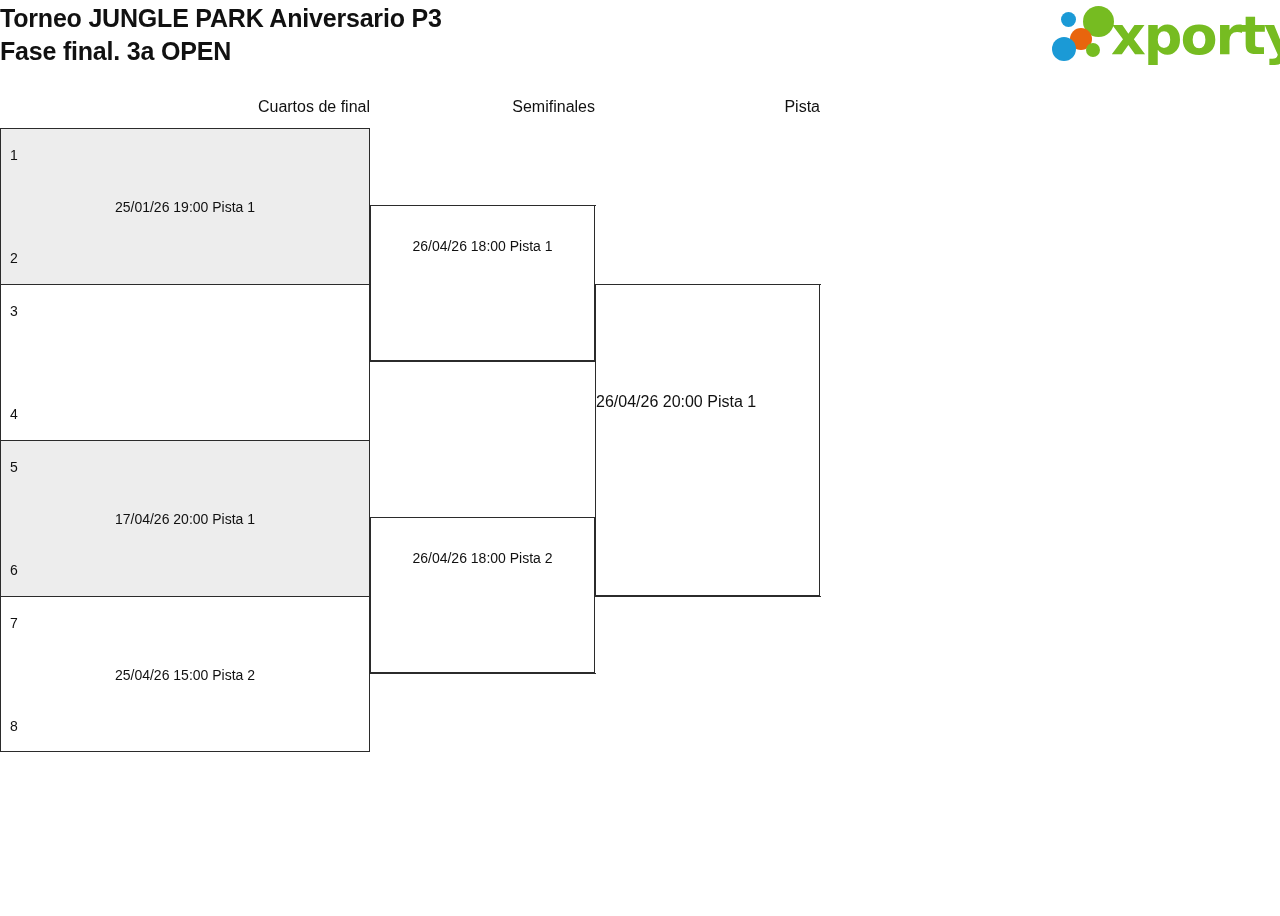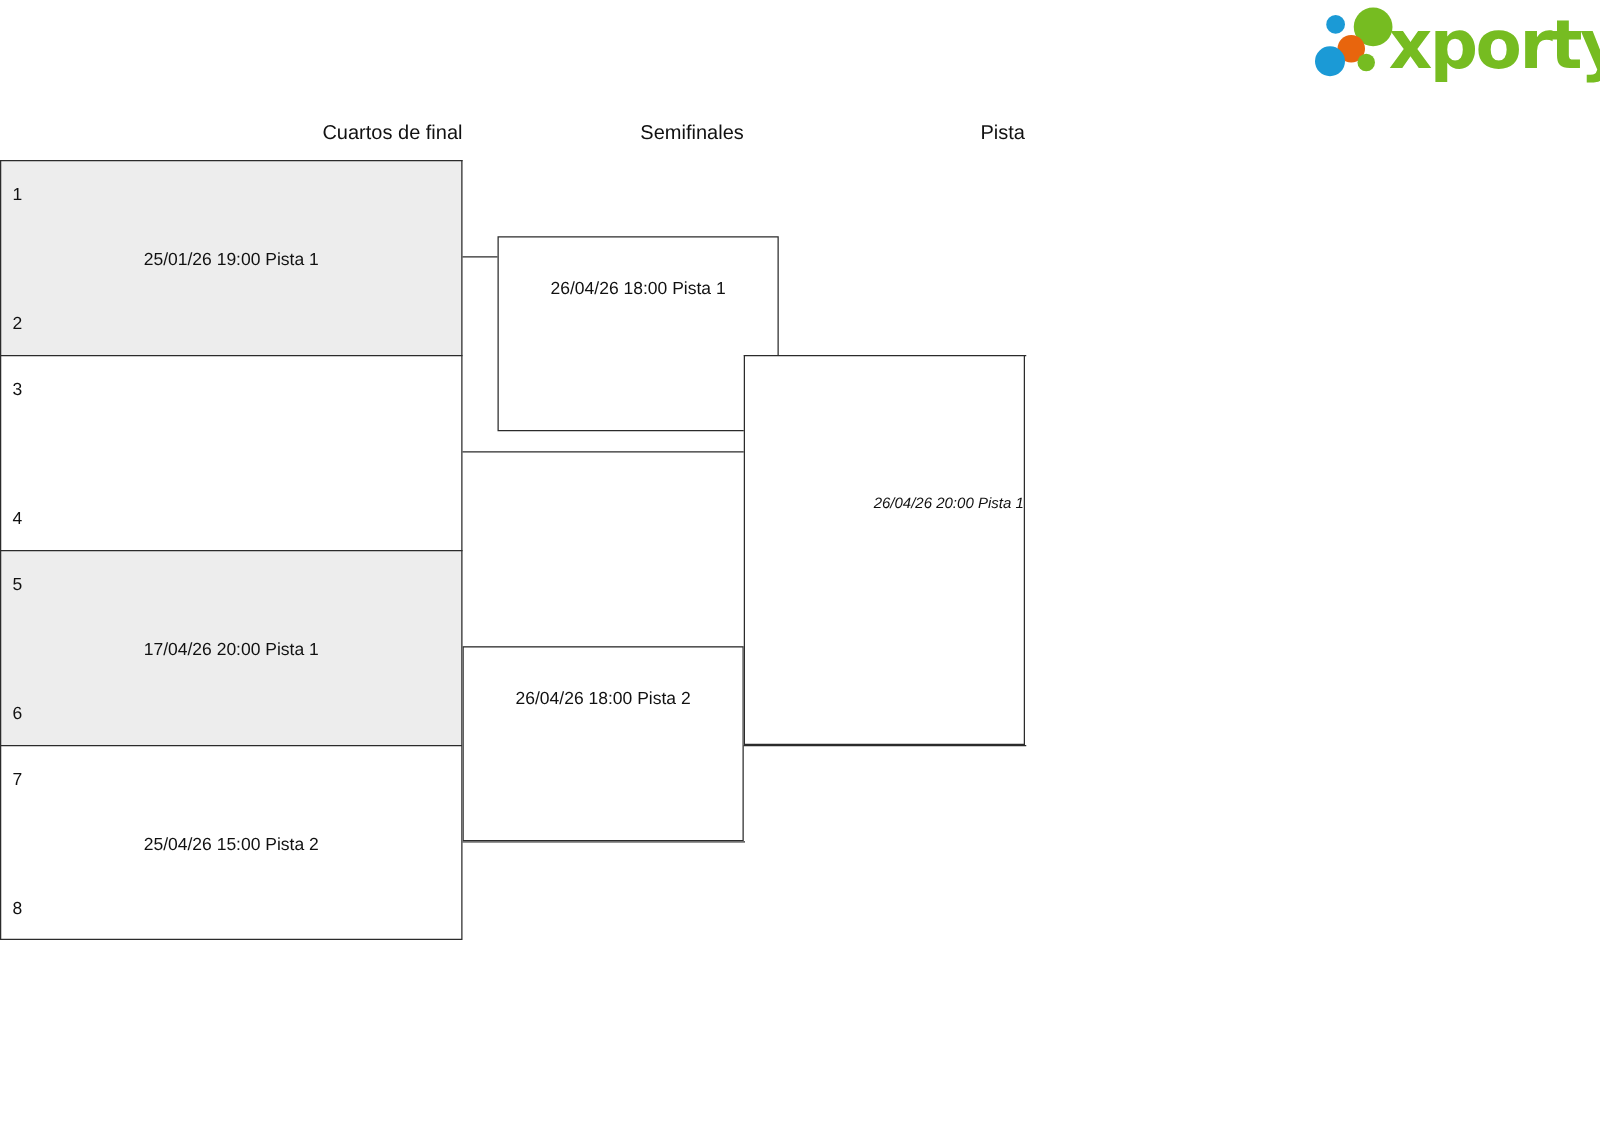--- a/index.html
+++ b/index.html
@@ -123,21 +123,21 @@
   
   .sf-match {
     position: absolute;
     box-sizing: border-box;
     left: 370px;
     width: 225px;
     height: 156px;
     border: 1px solid #2b2b2b;
     background: #ffffff;
   }
-  #sf-match-0 { top: 61px; margin-left: 28px; }
+  #sf-match-0 { top: 77px; }
   #sf-match-1 { top: 389px; }
   .sf-info {
     position: absolute;
     left: 0; top: 31px;
     width: 100%;
     text-align: center;
     font-size: 14px;
     line-height: 18px;
     color: #111111;
   }
@@ -150,45 +150,48 @@
     top: 156px;
     width: 225px;
     height: 312px;
     border: 1px solid #2b2b2b;
     background: #ffffff;
   }
   #final-info {
     position: absolute;
     left: 0; top: 108px;
     width: 100%;
-    text-align: right;
-    font-size: 12px;
-    line-height: 18px;
-    color: #111111;
-    font-style: italic;
+    text-align: left;
+    font-size: 16px;
+    line-height: 18px;
+    color: #111111;
   }
 
   
   .connector {
     position: absolute;
     height: 1px;
     background: #2b2b2b;
   }
   .conn-qf-0 { left: 370px; top: 77px;  width: 226px; }
   .conn-qf-1 { left: 370px; top: 233px; width: 226px; }
   .conn-qf-2 { left: 370px; top: 389px; width: 226px; }
   .conn-qf-3 { left: 370px; top: 545px; width: 226px; }
   .conn-sf-0 { left: 595px; top: 156px; width: 226px; }
   .conn-sf-1 { left: 595px; top: 468px; width: 226px; }
 </style>
 </head>
 <body>
 
 <div id="header">
 
+  <div id="title-block">
+    <div>Torneo JUNGLE PARK Aniversario P3</div>
+    <div>Fase final. 3a OPEN</div>
+  </div>
 
   <div id="logo">
     <div id="logo-dots">
       <span class="dot-blue-small" style="background: rgb(27, 154, 214);"></span>
       <span class="dot-green-big" style="background: rgb(118, 188, 33);"></span>
       <span class="dot-orange" style="background: rgb(232, 101, 13);"></span>
       <span class="dot-blue-big" style="background: rgb(27, 154, 214);"></span>
       <span class="dot-green-small" style="background: rgb(118, 188, 33);"></span>
     </div>
     <div id="logo-word" style="color: rgb(118, 188, 33);">xporty</div>

